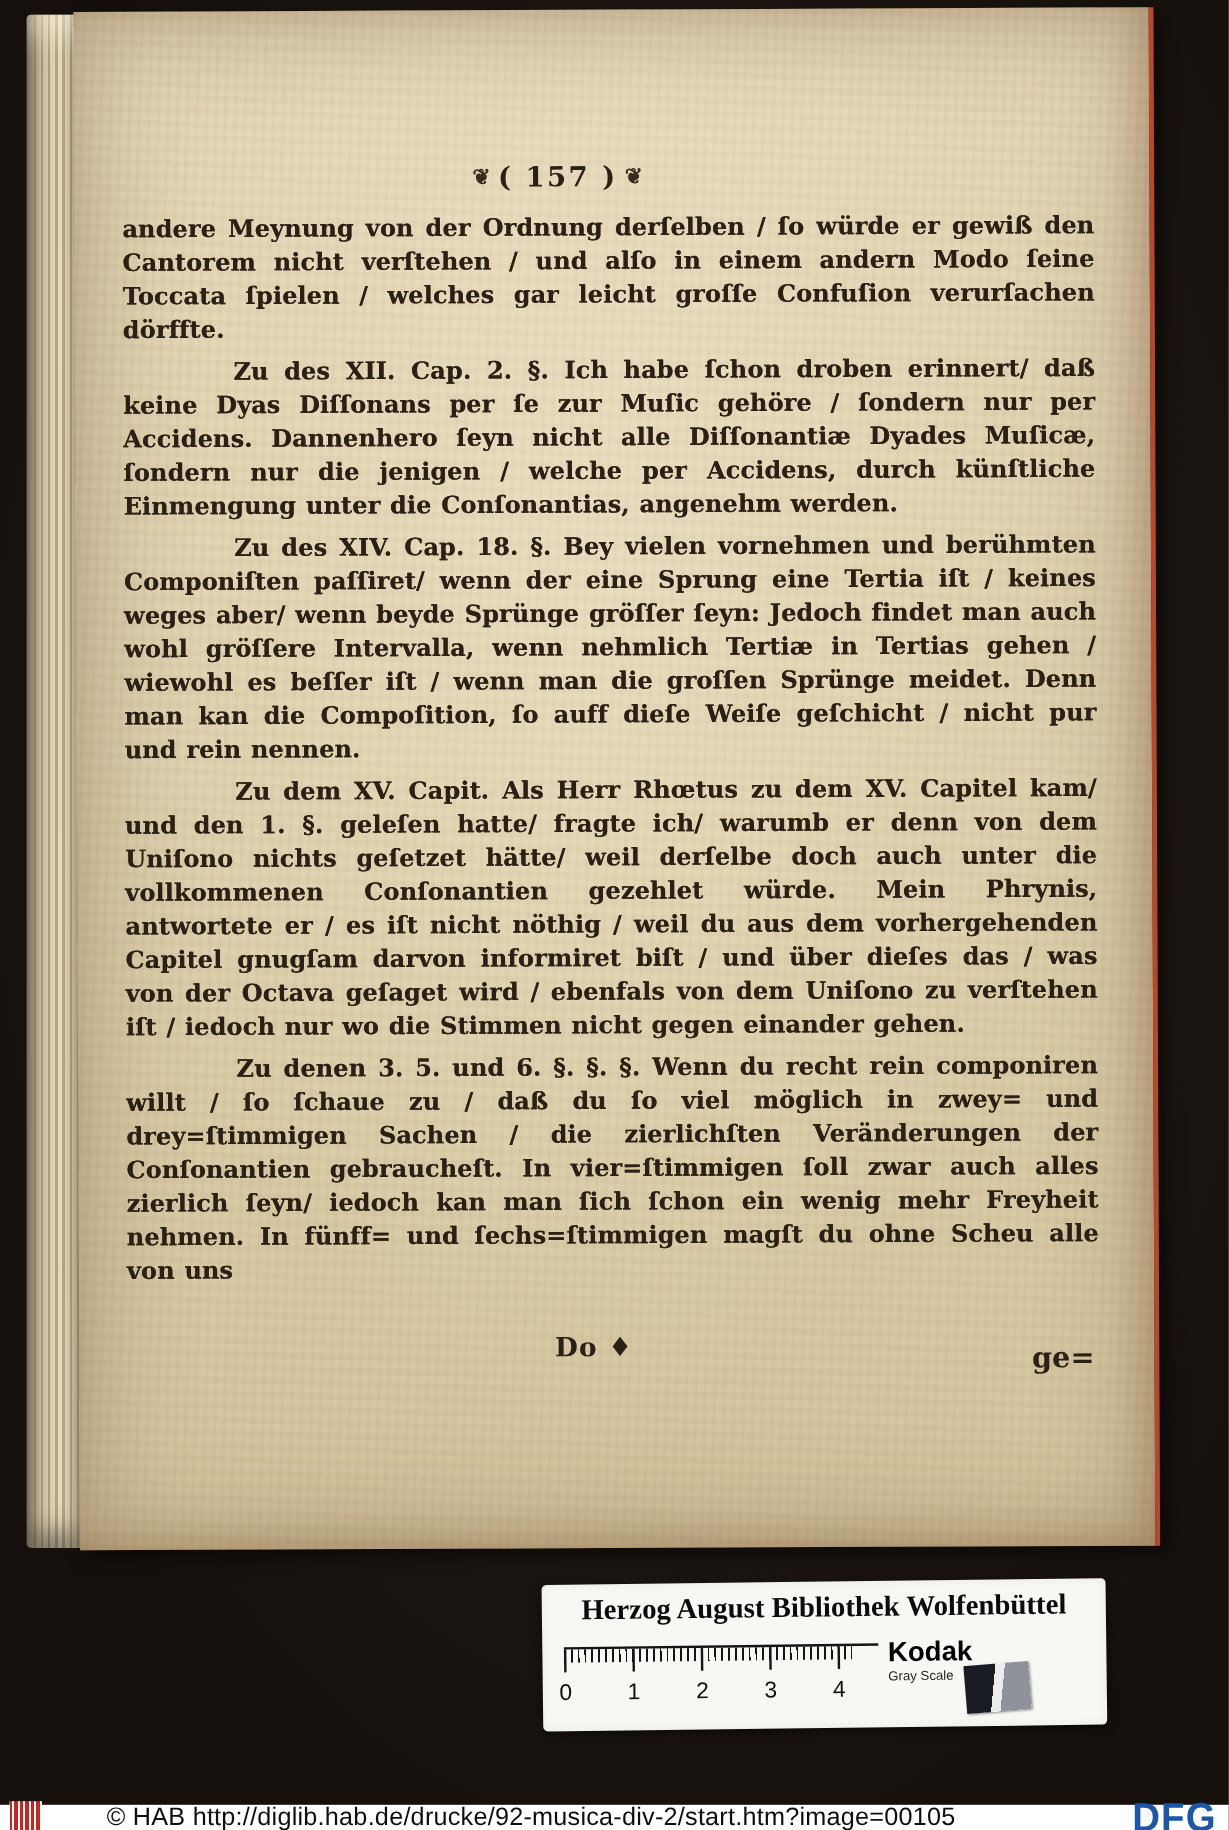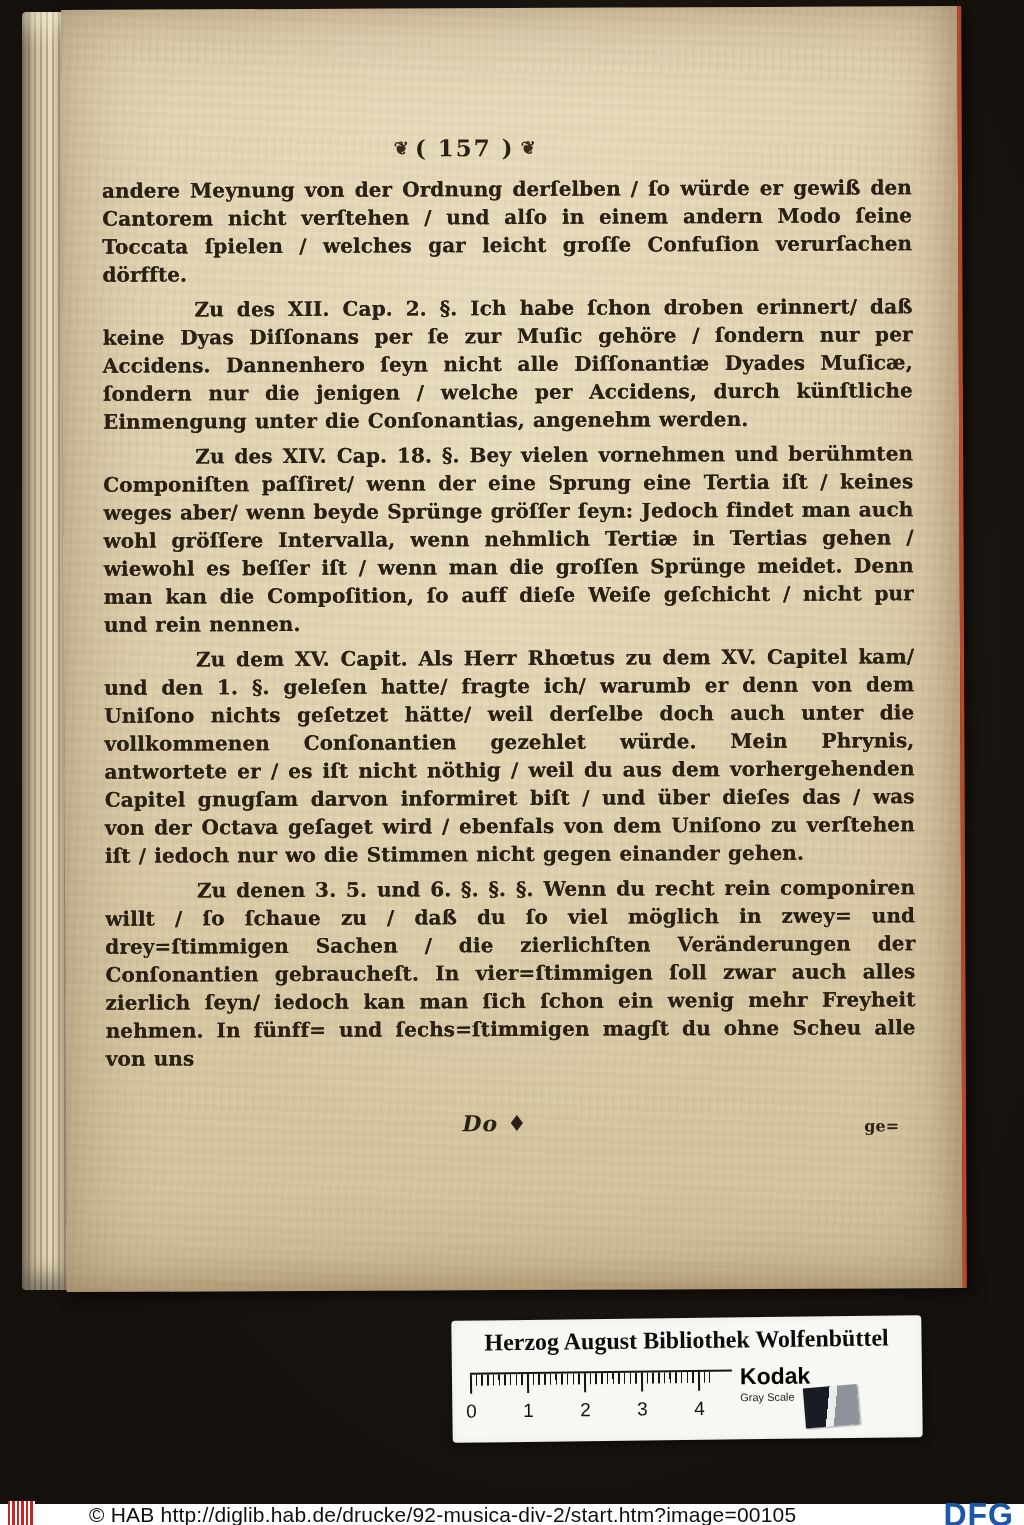--- a/index.html
+++ b/index.html
@@ -46,22 +46,22 @@
     text-align:justify;letter-spacing:.1px;word-spacing:1px;
     text-shadow:0 0 .5px rgba(45,30,12,.8);
   }
   .text-block p{margin:0 0 7px 0;}
   .text-block p.ind{text-indent:92px;}
 
   .sig-row{
     position:absolute;left:40px;right:46px;top:1102px;height:34px;
     font-family:"DejaVu Serif", serif;font-weight:bold;font-size:22px;color:var(--c-ink,#2b2015);
   }
-  .sig-mark{position:absolute;left:44%;top:0;letter-spacing:1px;font-style:italic;}
-  .catchword{position:absolute;right:17px;top:8px;font-size:16px;}
+  .sig-mark{position:absolute;left:44%;top:0;letter-spacing:1px;}
+  .catchword{position:absolute;right:4px;top:8px;font-size:24px;}
 
   
   .label{
     position:absolute;left:452px;top:1318px;width:470px;height:122px;
     background:#f7f7f4;border-radius:4px;transform:rotate(-0.7deg);
     box-shadow:0 2px 8px rgba(0,0,0,.6), inset 0 0 10px rgba(0,0,0,.06);
   }
   .label-title{
     margin-top:9px;text-align:center;
     font-family:"Liberation Serif", serif;font-weight:bold;font-size:24px;color:#0c0c0c;

